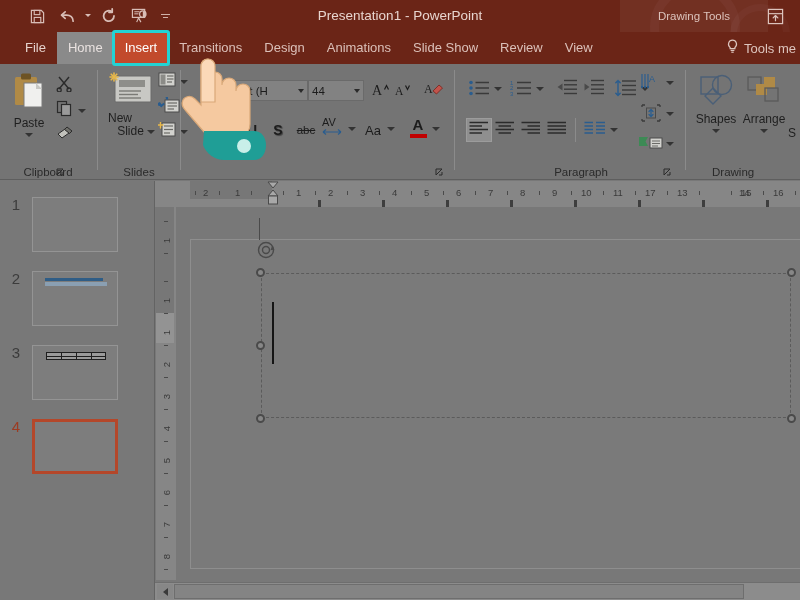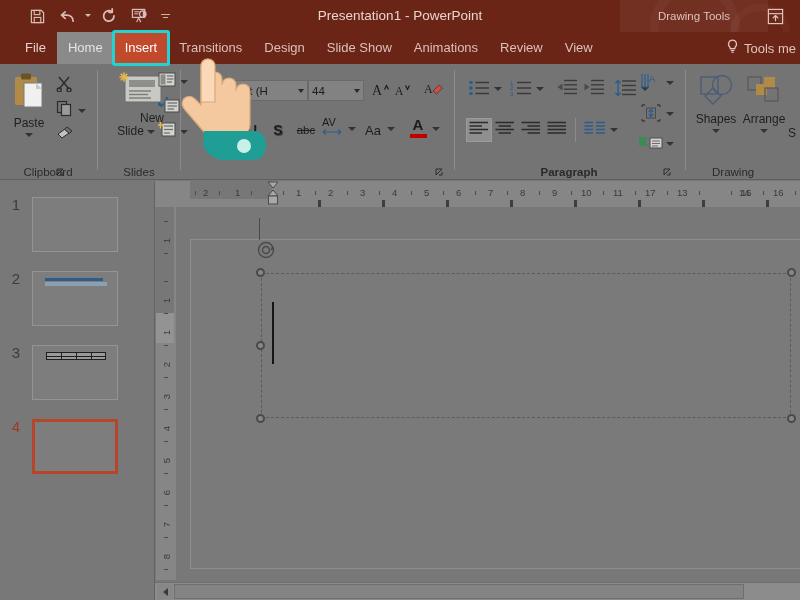--- a/index.html
+++ b/index.html
@@ -105,21 +105,21 @@
   }
 
   
   .paste-btn { position: absolute; left: 6px; top: 8px; width: 46px; text-align: center; }
   .paste-label { font-size: 12px; color: #1f1f1f; margin-top: 2px; }
   .paste-caret { margin: 3px auto 0; width: 0; height: 0;
     border-left: 4px solid transparent; border-right: 4px solid transparent; border-top: 4px solid #333; }
   .mini-ic { position: absolute; display: flex; align-items: center; }
 
   
-  .newslide { position: absolute; left: 8px; top: 8px; width: 56px; text-align: right; }
+  .newslide { position: absolute; left: 8px; top: 8px; width: 56px; text-align: left; }
   .ns-label { font-size: 12px; color: #1f1f1f; line-height: 13px; }
 
   
   .fontbox {
     position: absolute; border: 1px solid #6a6a6a; background: #828282;
     display: flex; align-items: center; font-size: 11.5px; color: #1c1c1c;
   }
   .fontbox .cv { flex: 1; padding-left: 3px; overflow: hidden; white-space: nowrap; }
   .fontbox .cr { width: 13px; display: flex; align-items: center; justify-content: center; }
   .icbtn {
@@ -273,22 +273,22 @@
     </div>
   </div>
 
   <div class="tabstrip">
     <div class="tabs">
       <div class="tab file">File</div>
       <div class="tab active-home">Home</div>
       <div class="tab highlight">Insert</div>
       <div class="tab">Transitions</div>
       <div class="tab">Design</div>
+      <div class="tab">Animations</div>
       <div class="tab">Slide Show</div>
-      <div class="tab">Animations</div>
       <div class="tab">Review</div>
       <div class="tab">View</div>
     </div>
     <div class="tellme">
       <span>
         <svg width="13" height="15" viewBox="0 0 13 15">
           <path d="M6.5 1.2a4 4 0 0 0-2.4 7.2v1.3h4.8V8.4A4 4 0 0 0 6.5 1.2z" fill="none" stroke="#ddc5be" stroke-width="1.2"></path>
           <line x1="4.6" y1="11.4" x2="8.4" y2="11.4" stroke="#ddc5be" stroke-width="1.2"></line>
           <line x1="5.3" y1="13.2" x2="7.7" y2="13.2" stroke="#ddc5be" stroke-width="1.2"></line>
         </svg>
@@ -639,21 +639,21 @@
                 <line x1="12" y1="8.5" x2="21" y2="8.5"></line>
                 <line x1="12" y1="12" x2="21" y2="12"></line>
             </g>
           </svg>
         </span>
       </div>
       <div class="icbtn" style="left:151px; top:58px; width:10px; height:16px;">
         <span style="display:block;width:0;height:0;border-left:4px solid transparent;border-right:4px solid transparent;border-top:4px solid #333;"></span>
       </div>
 
-      <div class="glabel" style="left:0; width:222px;font-weight:bold;">Paragraph</div>
+      <div class="glabel" style="left:12px; width:222px;">Paragraph</div>
       <div class="dlauncher" style="right:6px;">
         <svg width="11" height="11" viewBox="0 0 11 11">
           <path d="M1 1h6M1 1v6M1 7l6-6" stroke="#2b2b2b" stroke-width="1" fill="none"></path>
           <path d="M7 4v3H4" stroke="#2b2b2b" stroke-width="1" fill="none"></path>
         </svg>
       </div>
     </div>
 
     <div class="rgroup" style="left:636px; width:48px;">
       <div class="icbtn" style="left:2px; top:8px; width:26px; height:22px;">

